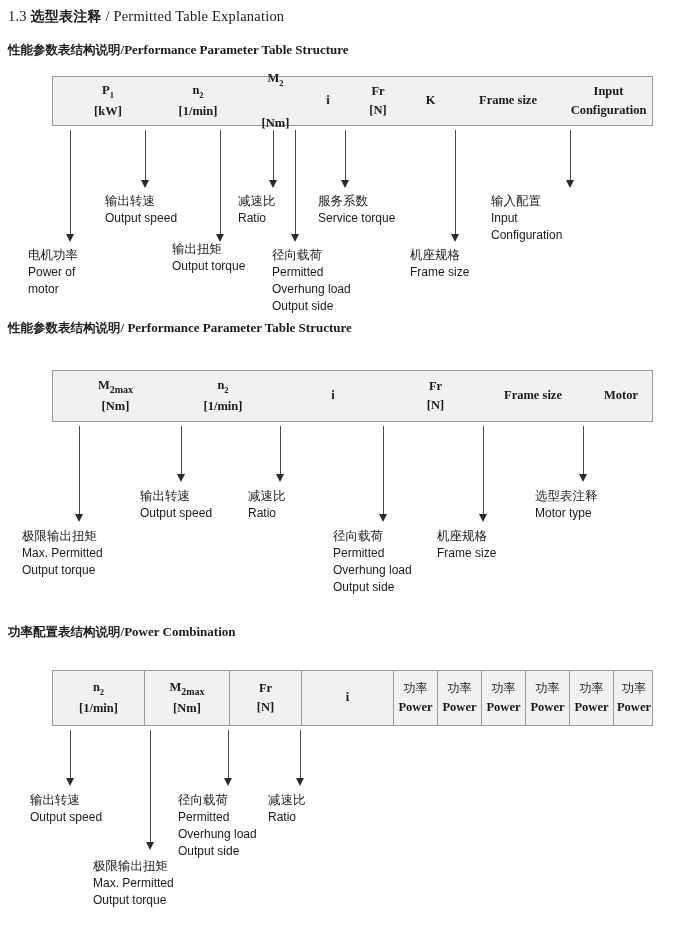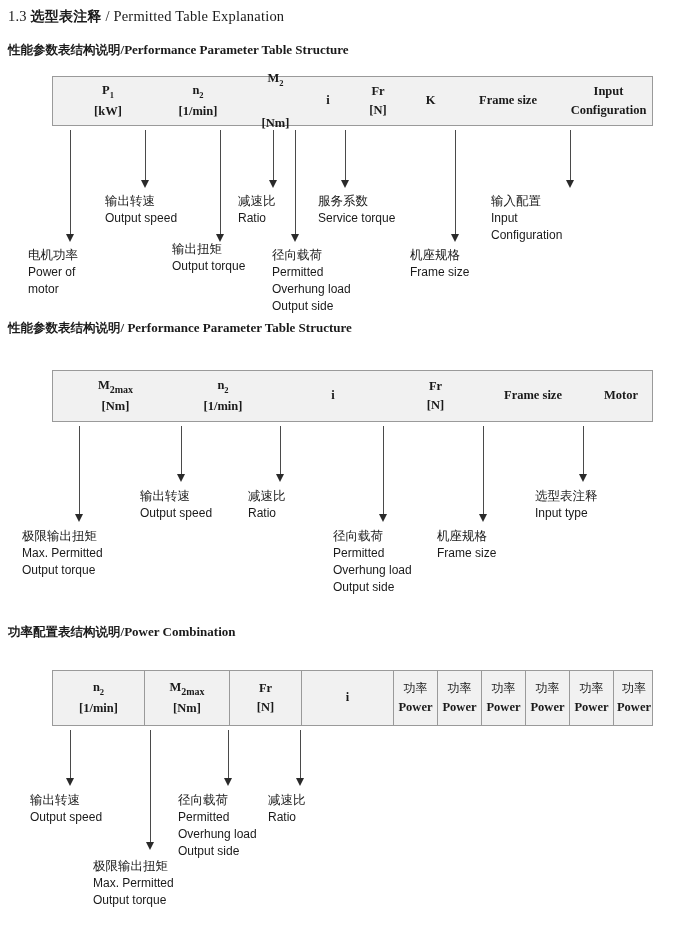--- a/index.html
+++ b/index.html
@@ -296,21 +296,21 @@
 <div class="ann" style="left:140px; top:487px; width:72px;">
   <span class="cn">输出转速</span>
   <span class="en">Output speed</span>
 </div>
 <div class="ann" style="left:248px; top:487px; width:62px;">
   <span class="cn">减速比</span>
   <span class="en">Ratio</span>
 </div>
 <div class="ann" style="left:535px; top:487px; width:92px;">
   <span class="cn">选型表注释</span>
-  <span class="en">Input type</span>
+  <span class="en">Motor type</span>
 </div>
 
 <div class="ann" style="left:22px; top:527px; width:115px;">
   <span class="cn">极限输出扭矩</span>
   <span class="en">Max. Permitted</span>
   <span class="en">Output  torque</span>
 </div>
 <div class="ann" style="left:333px; top:527px; width:100px;">
   <span class="cn">径向载荷</span>
   <span class="en">Permitted</span>

